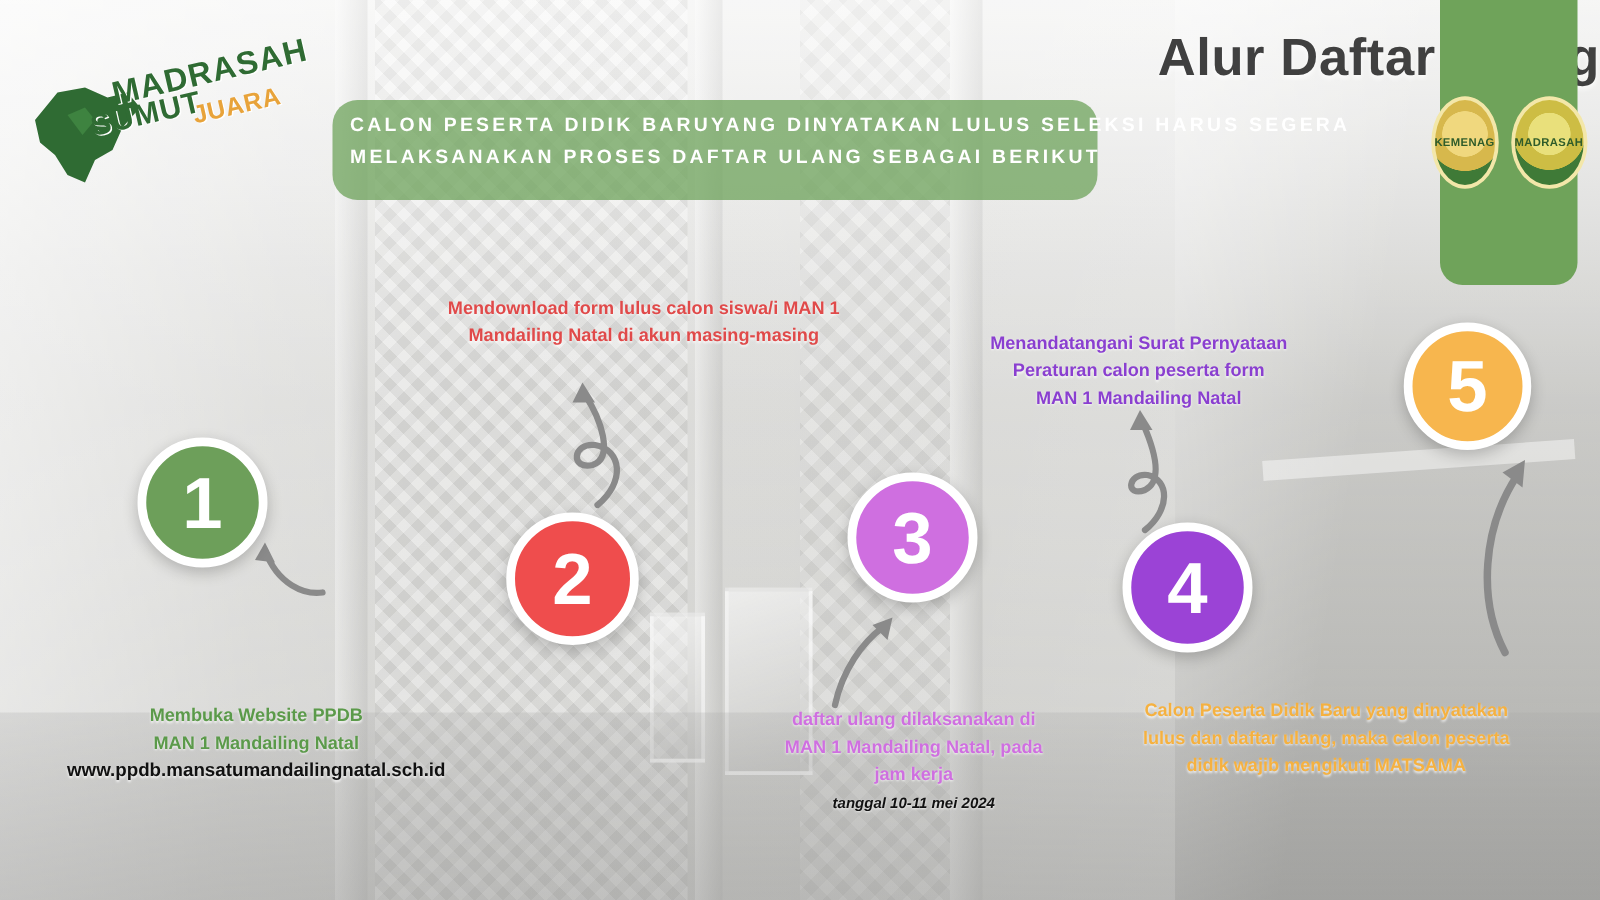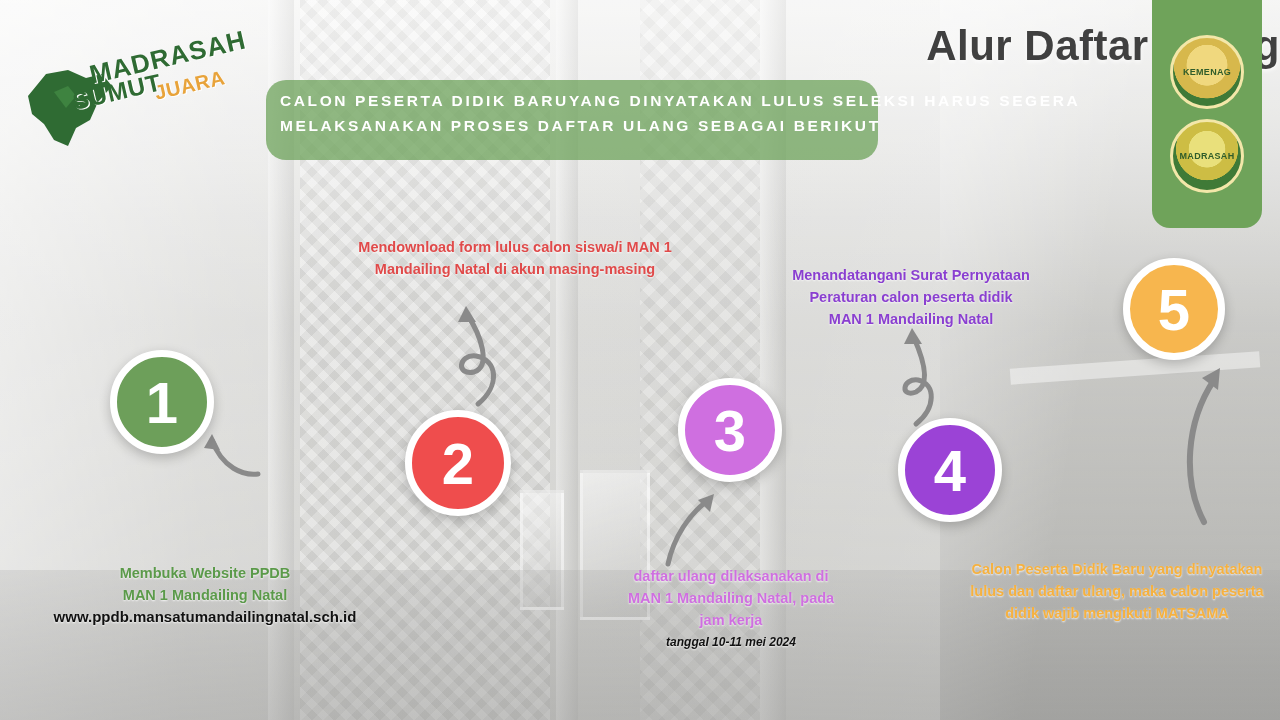--- a/index.html
+++ b/index.html
@@ -119,21 +119,21 @@
     color: #e8a33a;
     text-shadow: 1px 1px 0 #ffffff;
   }
 
   
   .badge-panel {
     position: absolute; right: 18px; top: 0;
     width: 110px; height: 228px;
     background: #6fa35a;
     border-radius: 0 0 18px 18px;
-    display: flex; flex-direction: column;
+    display: flex; flex-direction: row;
     align-items: center; justify-content: center;
     gap: 10px;
   }
   .emblem {
     width: 74px; height: 74px; border-radius: 50%;
     background: radial-gradient(circle at 50% 40%, #f0d87e 0 38%, #d7b84c 39% 62%, #3f7a37 63% 100%);
     border: 3px solid #f3e7a9;
     display: flex; align-items: center; justify-content: center;
     color: #2f5c2a; font-size: 9px; font-weight: 700; text-align: center;
     line-height: 10px; letter-spacing: .3px;
@@ -170,21 +170,21 @@
     font-weight: 700;
     line-height: 22px;
     text-shadow: 0 1px 2px rgba(255,255,255,0.85);
   }
   .cap1 { left: 40px; top: 562px; width: 330px; color: #5b9a4a; }
   .cap1 .url { color: #111111; font-size: 15px; text-align: center; }
   .cap2 { left: 350px; top: 236px; width: 330px; color: #e04a4a; }
   .cap3 { left: 596px; top: 565px; width: 270px; color: #cf6fe0; }
   .cap3 .dark { color: #111111; font-size: 12px; font-style: italic; }
   .cap4 { left: 776px; top: 264px; width: 270px; color: #8a3fd0; }
-  .cap5 { left: 962px; top: 558px; width: 310px; color: #f5b140; }
+  .cap5 { left: 906px; top: 558px; width: 310px; color: #f5b140; }
 
   .arrow { position: absolute; }
   .arrow svg { display: block; overflow: visible; }
 
   
 </style>
 </head>
 <body>
 
 <div id="stage">
@@ -277,21 +277,21 @@
 
   <div class="caption cap3">
     <div>daftar ulang dilaksanakan di</div>
     <div>MAN 1 Mandailing Natal, pada</div>
     <div>jam kerja</div>
     <div class="dark">tanggal 10-11 mei 2024</div>
   </div>
 
   <div class="caption cap4">
     <div>Menandatangani Surat Pernyataan</div>
-    <div>Peraturan calon peserta didik</div>
+    <div>Peraturan calon peserta form</div>
     <div>MAN 1 Mandailing Natal</div>
   </div>
 
   <div class="caption cap5">
     <div>Calon Peserta Didik Baru yang dinyatakan</div>
     <div>lulus dan daftar ulang, maka calon peserta</div>
     <div>didik wajib mengikuti MATSAMA</div>
   </div>
 
 </div>

